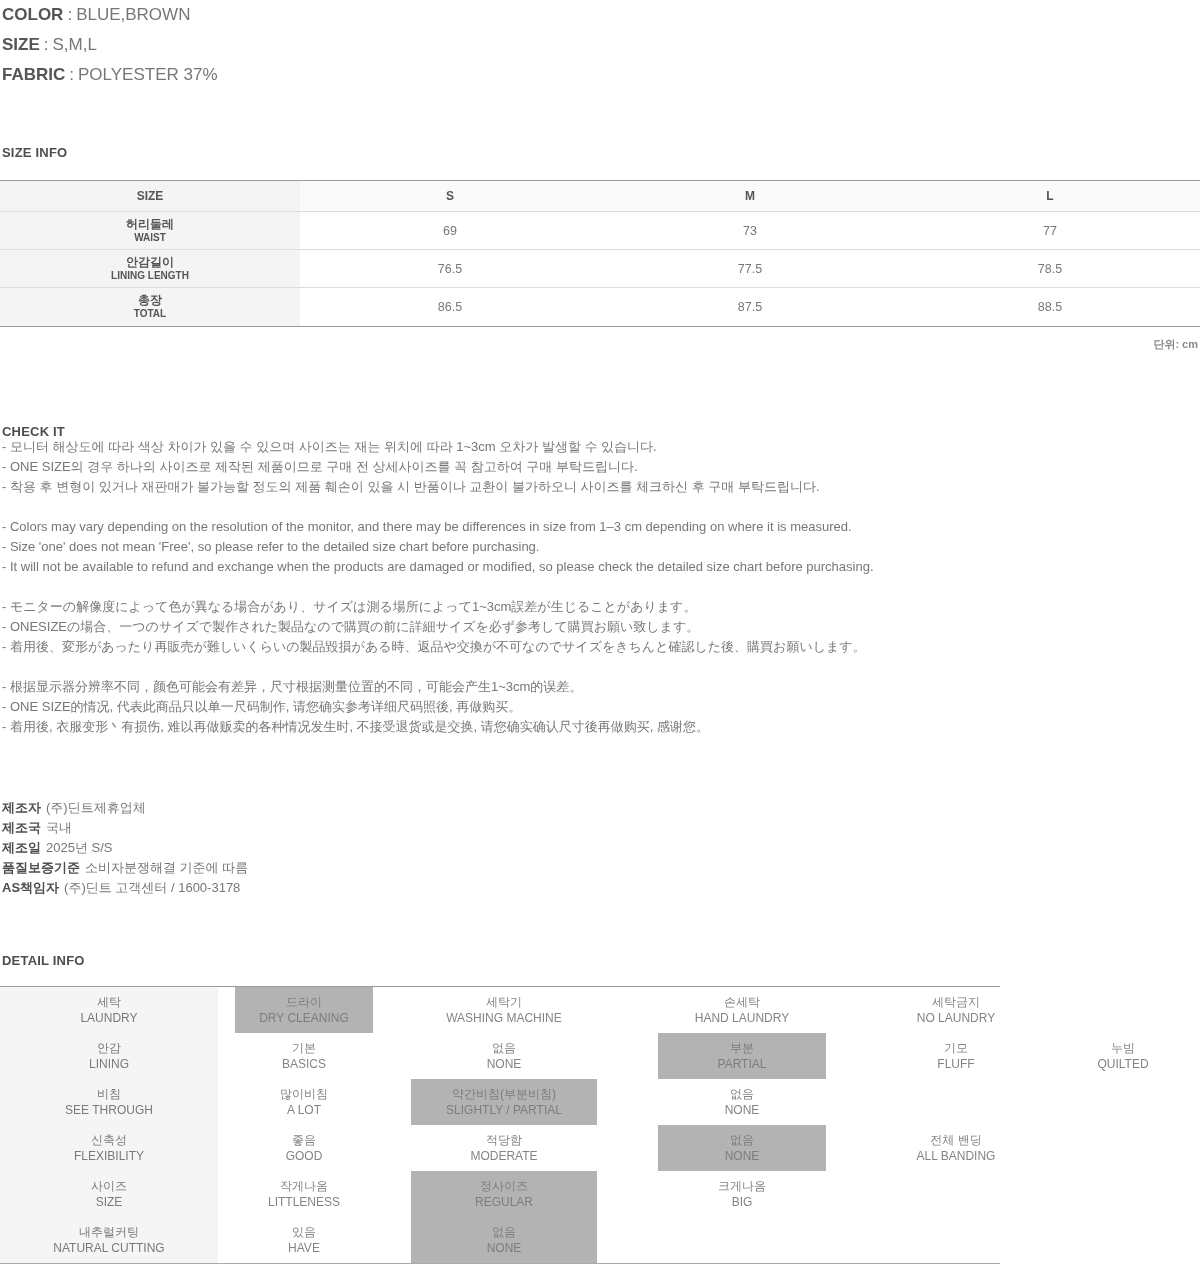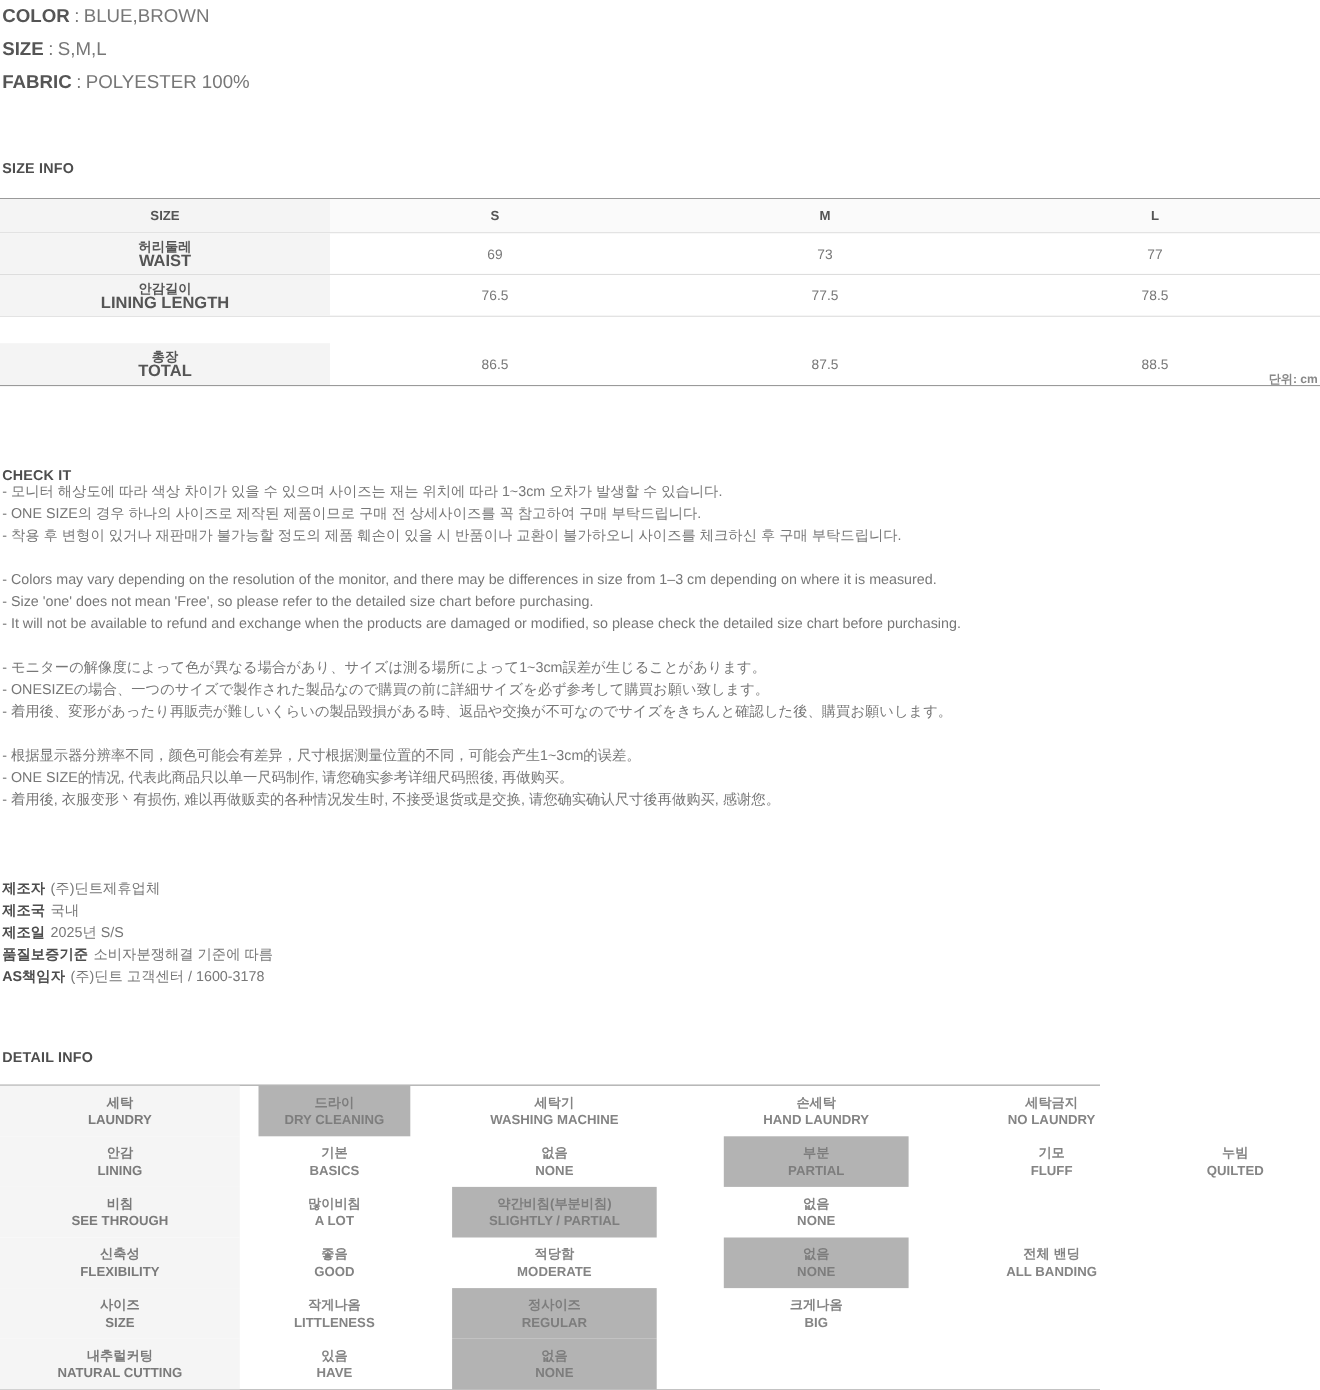--- a/index.html
+++ b/index.html
@@ -12,42 +12,42 @@
   .top-info { top:0; left:2px; font-size:17px; line-height:30px; }
   .top-info .lbl { font-weight:bold; color:#555; }
   .top-info .sep { color:#777; margin:0 4px; }
   .top-info .val { color:#777; }
 
   .sec-heading { font-size:13px; font-weight:bold; color:#4d4d4d; letter-spacing:0.2px; }
 
   
   .stable { top:180px; left:0; width:1200px; border-top:1px solid #9a9a9a; border-bottom:1px solid #9a9a9a; }
   .srow { display:grid; grid-template-columns:300px 300px 300px 300px; border-bottom:1px solid #ddd; }
-  .srow:last-child { border-bottom:none;margin-top:24px; }
+  .srow:last-child { border-bottom:none; }
   .scell { display:flex; flex-direction:column; align-items:center; justify-content:center; }
   .srow.head { height:31px; }
   .srow.data { height:38px; }
   .srow.head .scell { background:#fafafa; font-size:12px; font-weight:bold; color:#555; }
   .srow.head .scell:first-child, .srow.data .scell:first-child { background:#f4f4f4; }
   .srow.data .scell:first-child { font-weight:bold; color:#555; font-size:12px; line-height:14px; }
   .srow.data .scell { font-size:12.5px; color:#777; }
-  .row-label-en { font-size:15px; }
+  .row-label-en { font-size:10px; }
 
   .unit-note { top:337px; right:2px; font-size:11px; color:#888;font-weight:bold; }
 
   
   .para { left:2px; width:1196px; font-size:13px; color:#777; line-height:20px; }
 
   
   .manu { top:798px; left:2px; font-size:13px; line-height:20px; }
   .manu .lbl { font-weight:bold; color:#4d4d4d; margin-right:5px; }
   .manu .val { color:#777; }
 
   
-  .dtable { top:986px; left:0; width:1000px; border-top:1px solid #9a9a9a; border-bottom:1px solid #aaa;font-weight:bold; }
+  .dtable { top:986px; left:0; width:1000px; border-top:1px solid #9a9a9a; border-bottom:1px solid #aaa; }
   .drow { display:grid; grid-template-columns:218px 172px 228px 248px 180px 154px; height:46px; }
   .dcell { position:relative; display:flex; flex-direction:column; align-items:center; justify-content:center;
            text-align:center; font-size:12px; line-height:16px; color:#848484; }
   .dcell span { position:relative; z-index:1; }
   .dcell.dlabel { background:#f5f5f5; color:#7a7a7a; }
   .dcell.hl { color:#7d7d7d; }
   .dcell.hl::before { content:""; position:absolute; top:0; bottom:0; left:18px; right:18px; background:#b3b3b3; z-index:0; }
   .drow .dcell:nth-child(2).hl::before { left:17px; right:17px; }
   .drow .dcell:nth-child(3).hl::before { left:21px; right:21px; }
   .drow .dcell:nth-child(4).hl::before { left:40px; right:40px; }
@@ -56,21 +56,21 @@
 <body>
 
 <div class="abs top-info">
   <div>
     <span class="lbl">COLOR</span><span class="sep">:</span><span class="val">BLUE,BROWN</span>
   </div>
   <div>
     <span class="lbl">SIZE</span><span class="sep">:</span><span class="val">S,M,L</span>
   </div>
   <div>
-    <span class="lbl">FABRIC</span><span class="sep">:</span><span class="val">POLYESTER 100%</span>
+    <span class="lbl">FABRIC</span><span class="sep">:</span><span class="val">POLYESTER 37%</span>
   </div>
 </div>
 
 <div class="abs sec-heading" style="top:145px;left:2px;">SIZE INFO</div>
 
 <div class="abs stable">
   <div class="srow head">
     <div class="scell">SIZE</div>
     <div class="scell">S</div>
     <div class="scell">M</div>

